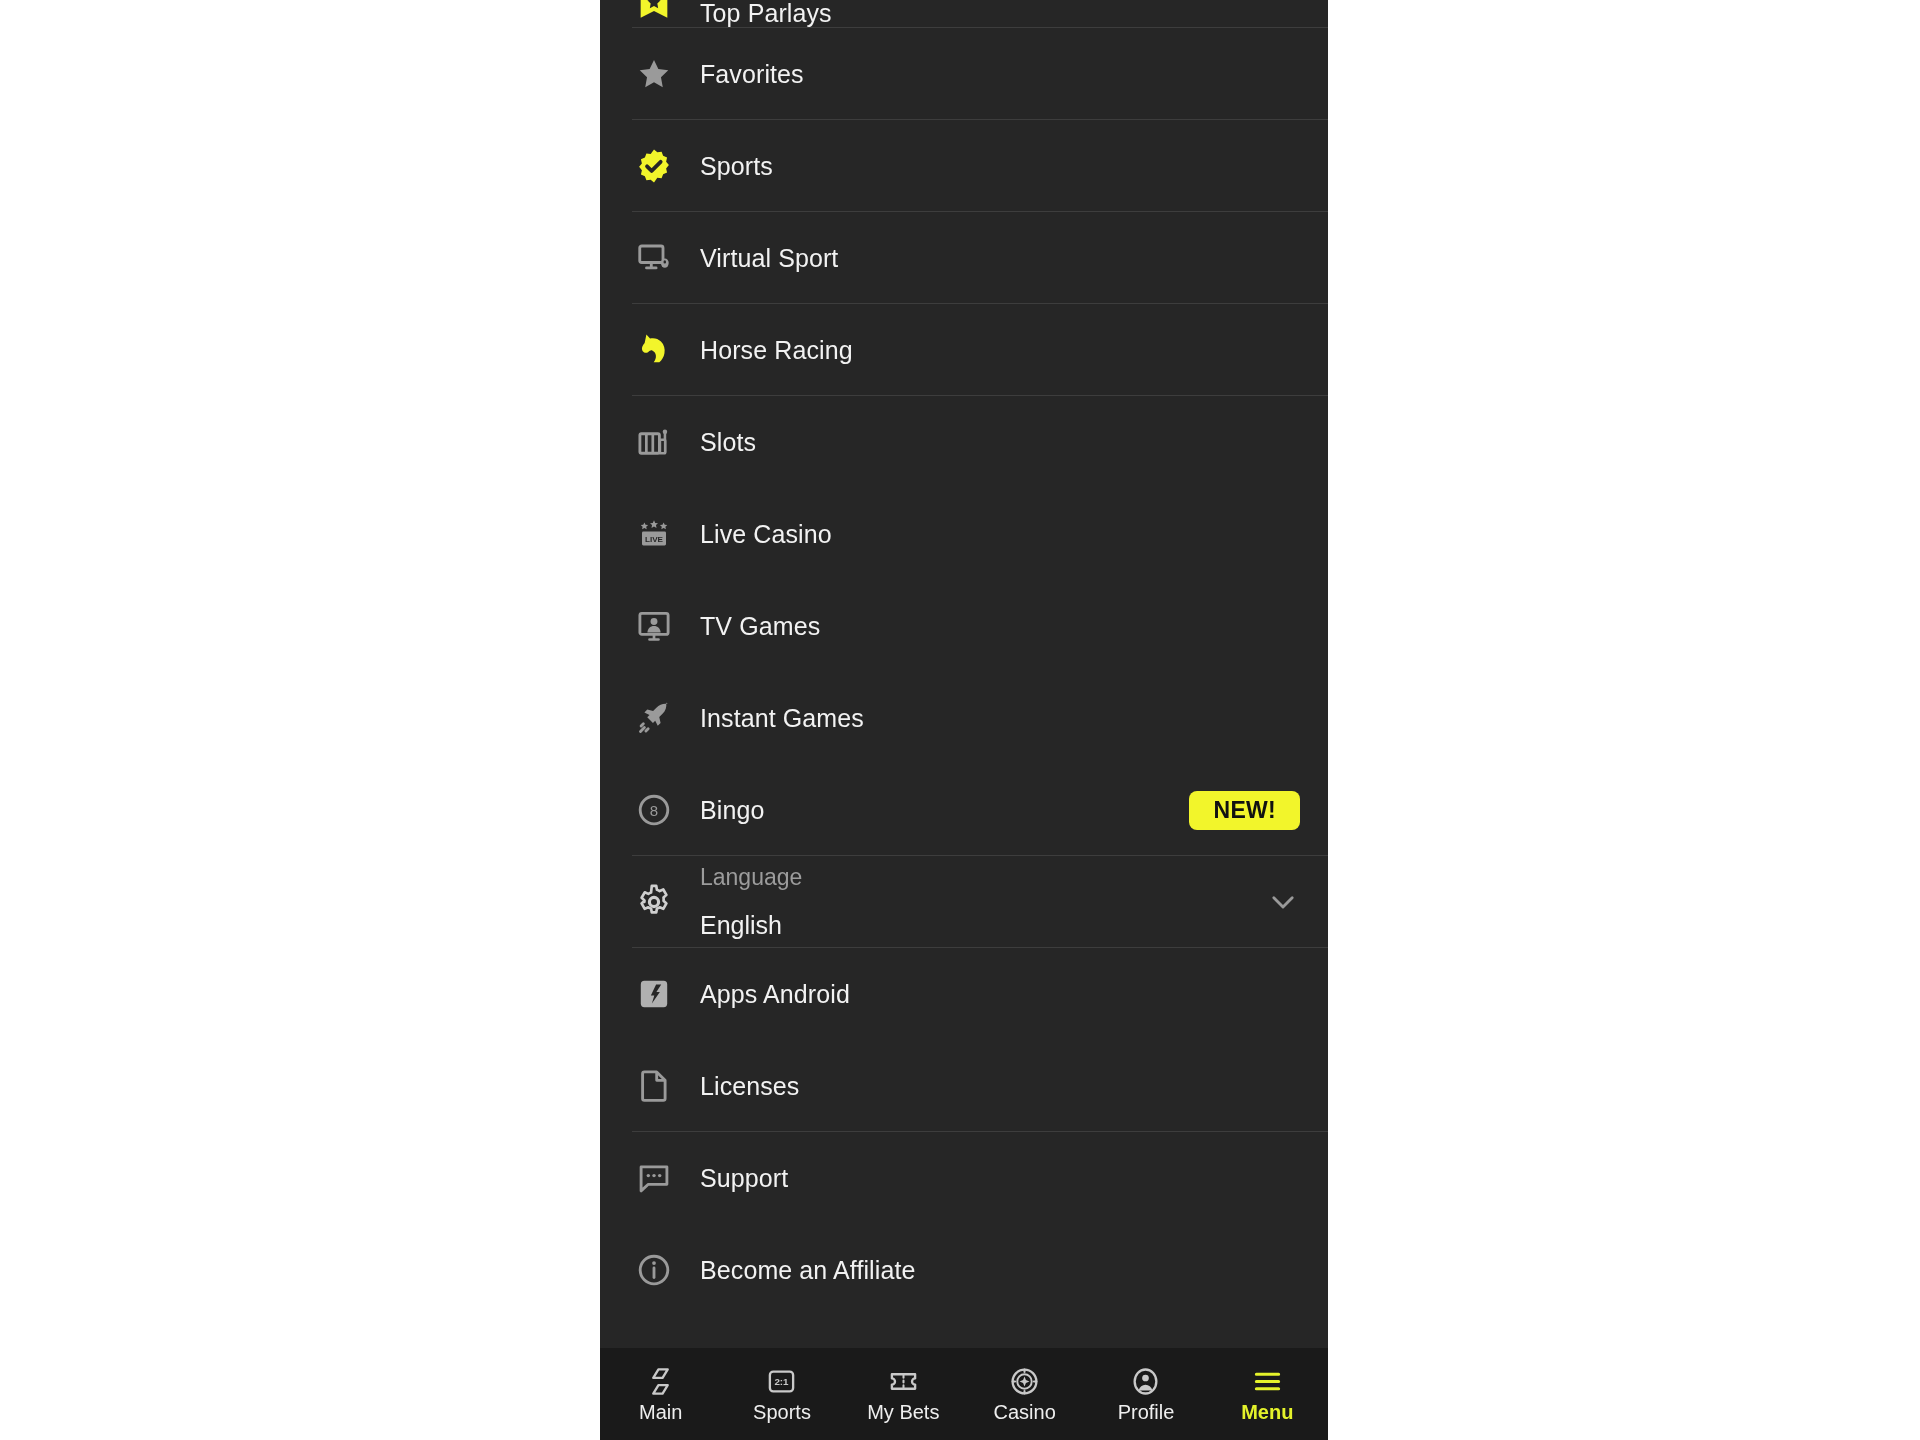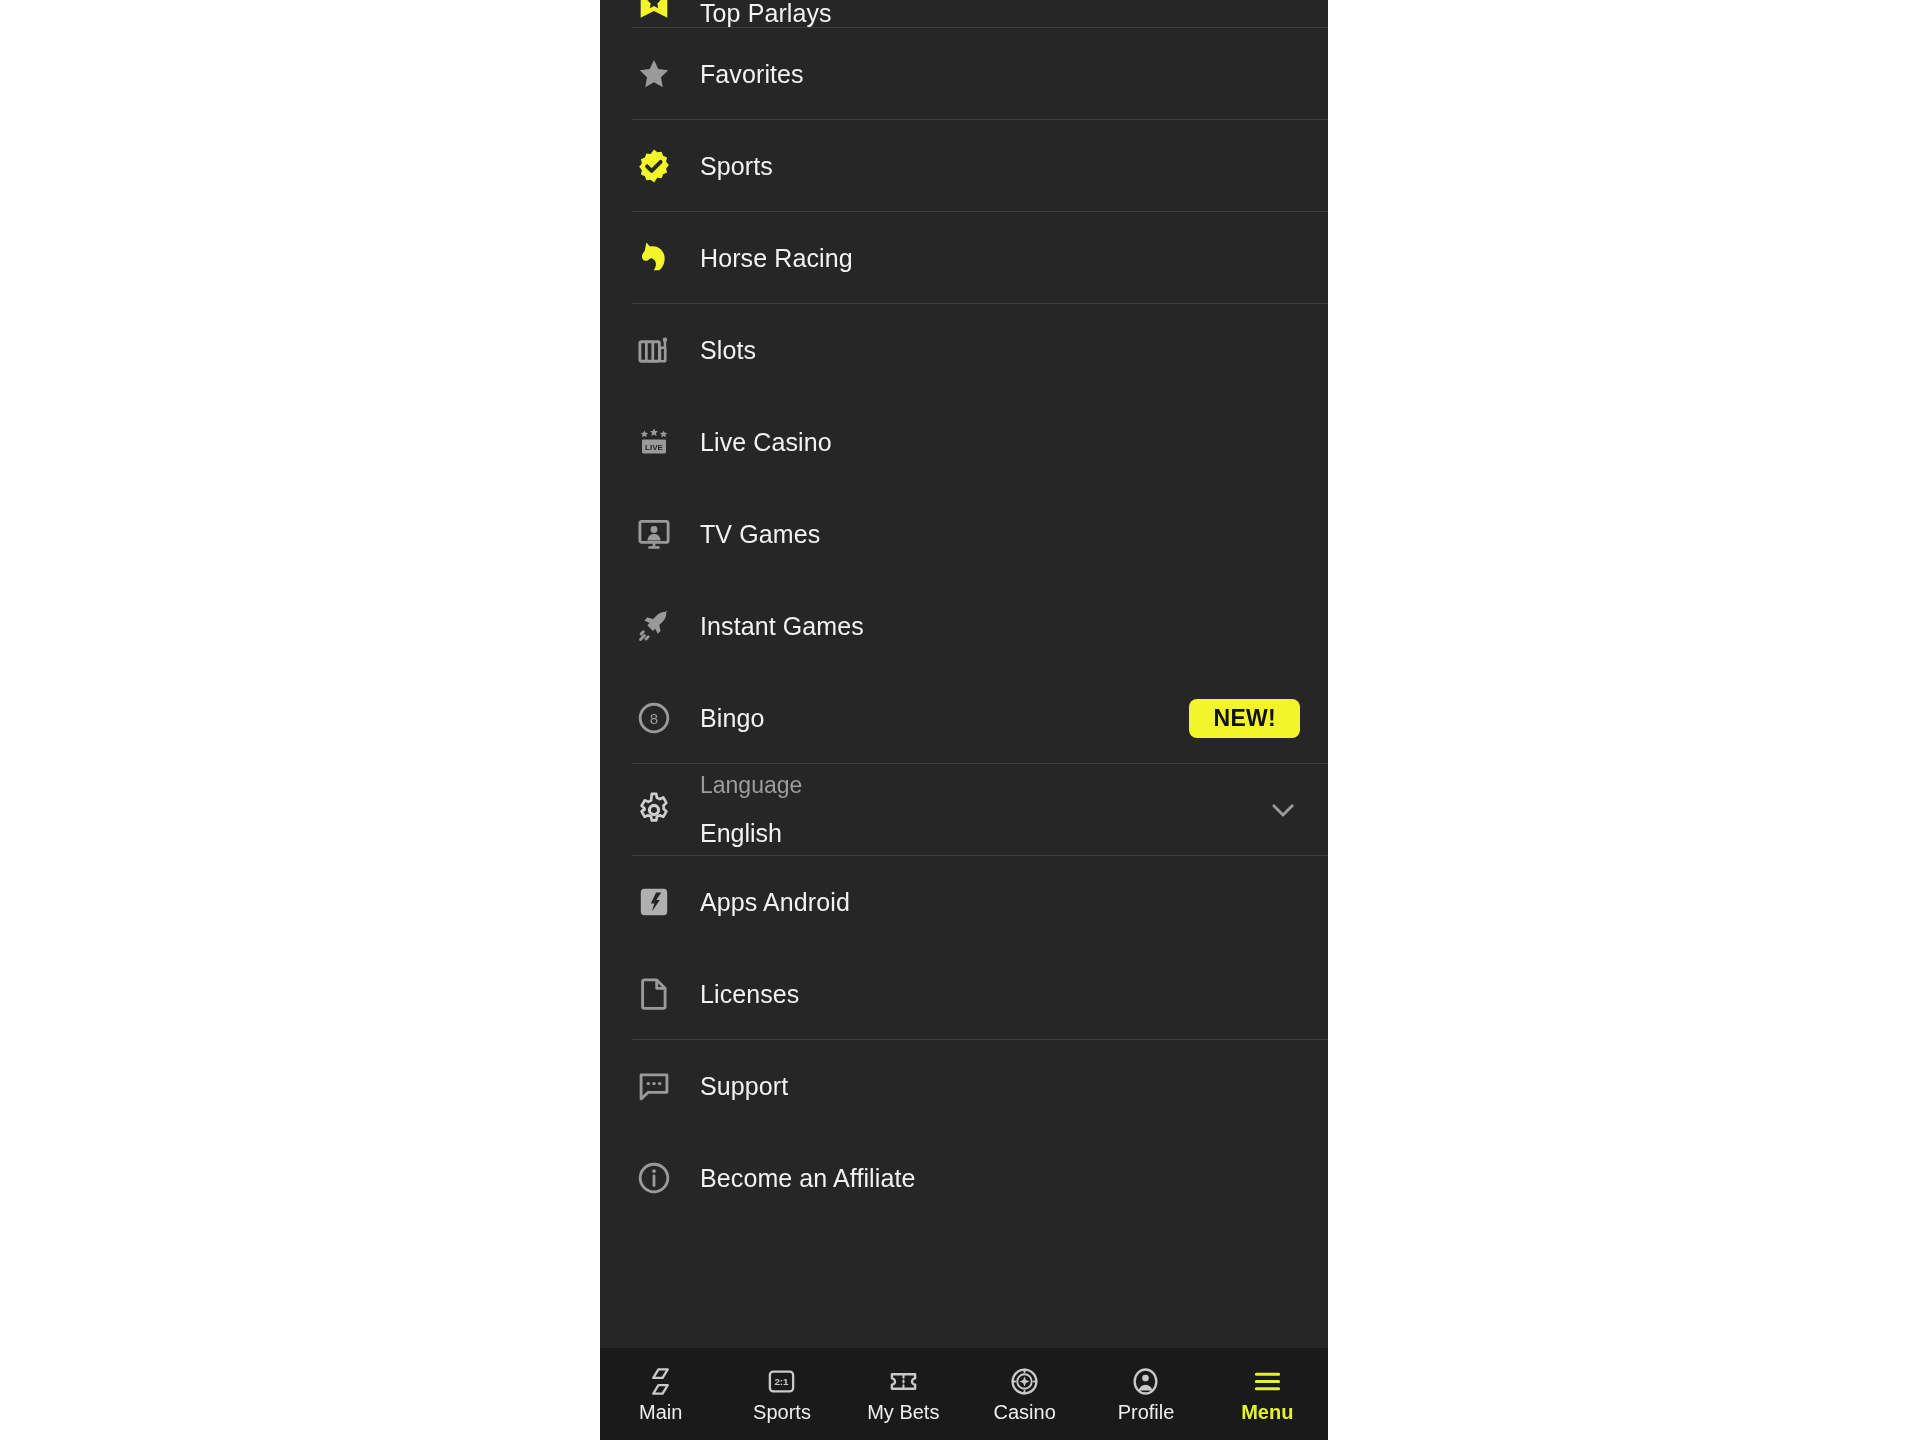--- a/index.html
+++ b/index.html
@@ -179,20 +179,31 @@
     <div class="menu-row divider-below">
       <div class="row-icon">
         <svg width="38" height="38" viewBox="0 0 24 24">
           <path d="M12 1.6l2.1 1.75 2.7-.35.95 2.55 2.5 1.1-.6 2.65 1.75 2.1-1.75 2.1.6 2.65-2.5 1.1-.95 2.55-2.7-.35L12 22.4l-2.1-1.75-2.7.35-.95-2.55-2.5-1.1.6-2.65L2.6 12.5l1.75-2.1-.6-2.65 2.5-1.1.95-2.55 2.7.35z" fill="#f2f52b"></path>
           <path d="M7.6 12.2l2.9 2.9 5.7-5.7" fill="none" stroke="#262626" stroke-width="2.4" stroke-linecap="round" stroke-linejoin="round"></path>
         </svg>
       </div>
       <div class="row-label">Sports</div>
     </div>
 
+    <div class="menu-row divider-below">
+      <div class="row-icon">
+        <svg width="36" height="36" viewBox="0 0 24 24">
+          <rect x="2.5" y="4" width="15.5" height="11" rx="1.3" fill="none" stroke="#9a9a9a" stroke-width="1.9"></rect>
+          <path d="M10.2 15v3.4M7 18.6h6.4" stroke="#9a9a9a" stroke-width="1.9" stroke-linecap="round"></path>
+          <ellipse cx="19.2" cy="15.4" rx="2.6" ry="3.1" fill="#9a9a9a"></ellipse>
+          <ellipse cx="19.2" cy="14.6" rx="0.85" ry="1.05" fill="#262626"></ellipse>
+        </svg>
+      </div>
+      <div class="row-label">Virtual Sport</div>
+    </div>
 
     <div class="menu-row divider-below">
       <div class="row-icon">
         <svg width="38" height="38" viewBox="0 0 24 24">
           <path d="M7.2 2.2l2.3 2.6c2.6-.6 5.1.1 6.9 1.9 2 2 2.7 4.7 2.2 7.3-.4 2.3-1.6 4.3-3.2 5.8l-3.6-.1c1-1.3 1.5-2.7 1.4-4.1-.1-1.5-1-2.7-2.3-3.3-.9-.4-1.6.2-2.5.9-.8.6-1.9.8-2.8.2-1.1-.7-1.5-2.2-1-3.5.3-.9.9-1.7 1.5-2.4L7.2 2.2z" fill="#f2f52b"></path>
         </svg>
       </div>
       <div class="row-label">Horse Racing</div>
     </div>
 

